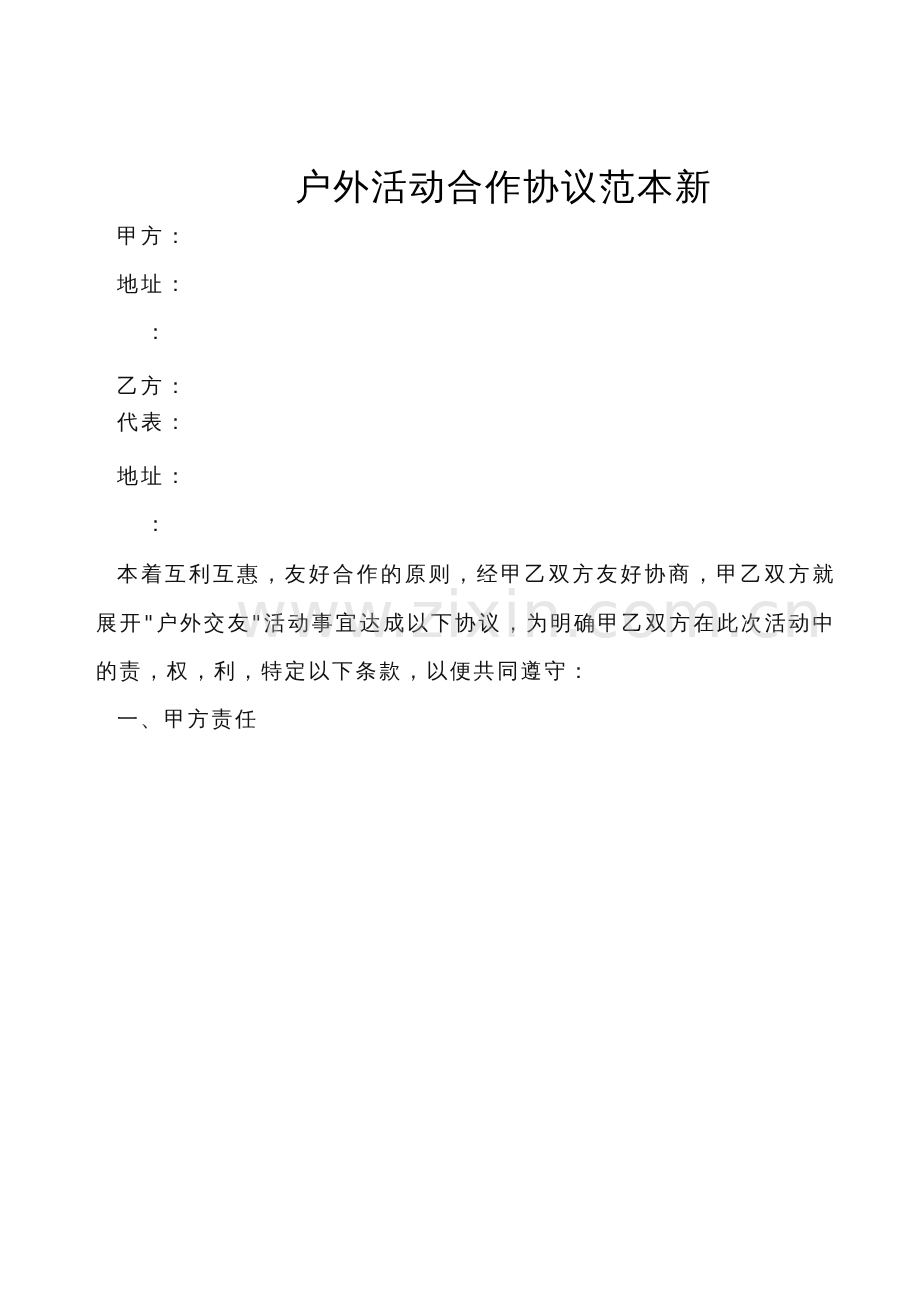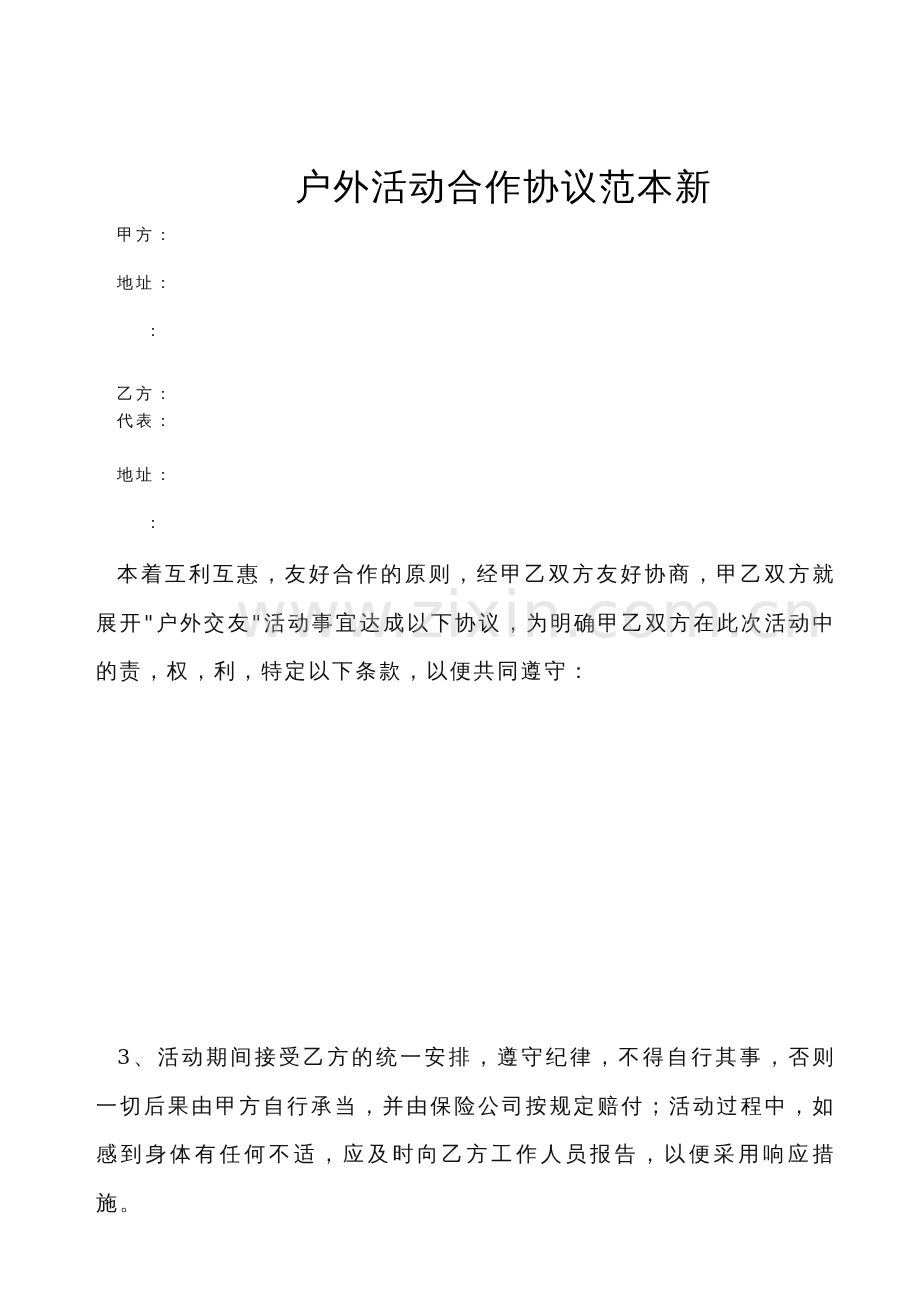--- a/index.html
+++ b/index.html
@@ -31,24 +31,23 @@
       font-size: 36px;
       line-height: 48px;
       letter-spacing: 2px;
       color: #000000;
       font-weight: normal;
       margin-left: 44px;
     }
     .field {
       position: absolute;
       left: 117px;
-      font-size: 16px;
+      font-size: 21px;
       line-height: 28px;
       letter-spacing: 3px;
-      font-family: Liberation Mono, monospace;
     }
     .field.colon-only {
       left: 145px;
     }
     .body {
       position: absolute;
       left: 96px;
       width: 740px;
       font-size: 21px;
       line-height: 48.5px;
@@ -76,27 +75,27 @@
 </head>
 <body>
 
 <div class="page">
 
   <div class="title">户外活动合作协议范本新</div>
 
   <div class="field" style="top:222px">甲方：</div>
   <div class="field" style="top:270px">地址：</div>
   <div class="field colon-only" style="top:318px">：</div>
-  <div class="field" style="top:381px">乙方：</div>
+  <div class="field" style="top:372px">乙方：</div>
   <div class="field" style="top:408px">代表：</div>
   <div class="field" style="top:462px">地址：</div>
   <div class="field colon-only" style="top:510px">：</div>
 
   <div class="body" style="top:550px">本着互利互惠，友好合作的原则，经甲乙双方友好协商，甲乙双方就展开"户外交友"活动事宜达成以下协议，为明确甲乙双方在此次活动中的责，权，利，特定以下条款，以便共同遵守：</div>
 
+  <div class="body heading" style="top:695px">一、甲方责任</div>
 
 
 
-  <div class="body" style="top:1033px">3、活动期间接受乙方的统一安排，遵守纪律，不得自行其事，否则一切后果由甲方自行承当，并由保险公司按规定赔付；活动过程中，如感到身体有任何不适，应及时向乙方工作人员报告，以便采用响应措施。</div>
 
   <div class="watermark">www.zixin.com.cn</div>
 
 </div>
 
 </body></html>

